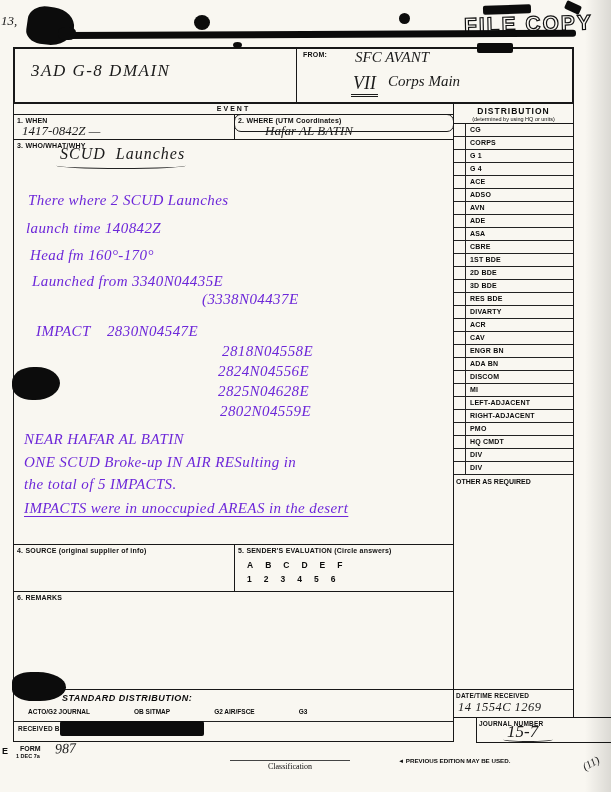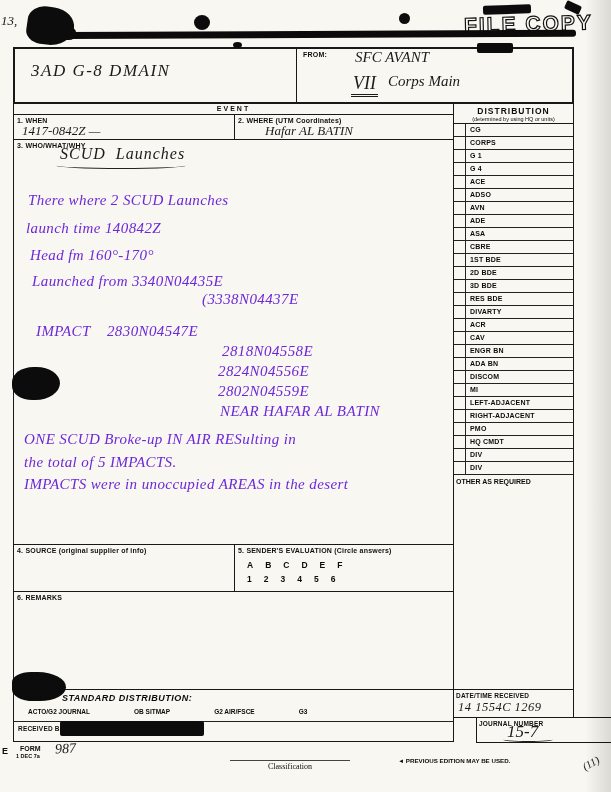--- a/index.html
+++ b/index.html
@@ -67,39 +67,40 @@
   </div>
 
   <div class="box" style="left:13px;top:103px;width:441px;height:12px;text-align:center;font-size:7px;font-weight:bold;letter-spacing:2px;padding-top:1px;">
     <span>EVENT</span>
   </div>
 
   <div class="box" style="left:13px;top:114px;width:222px;height:26px;">
     <span class="lbl" style="left:3px;top:2px;">1. WHEN</span>
     <span class="hw" style="left:8px;top:8px;font-size:13px;">1417-0842Z —</span>
   </div>
-  <div class="box" style="left:234px;top:114px;width:220px;height:26px;">
+  <div class="box" style="left:234px;top:114px;width:220px;height:18px;border-radius:7px;">
     <span class="lbl" style="left:3px;top:2px;">2. WHERE (UTM Coordinates)</span>
     <span class="hw" style="left:30px;top:8px;font-size:13px;">Hafar AL BATIN</span>
   </div>
 
   <div class="box" style="left:13px;top:139px;width:441px;height:406px;">
     <span class="lbl" style="left:3px;top:2px;">3. WHO/WHAT/WHY</span>
     <span class="hw" style="left:46px;top:5px;font-size:16px;letter-spacing:1px;">SCUD  Launches</span>
     <div style="position:absolute;left:42px;top:22px;width:130px;height:7px;border-bottom:1.5px solid #222;border-radius:0 0 70% 70%;"></div>
     <div class="body-lines" style="position:absolute;left:10px;top:32px;width:425px;">
 
     <div class="body-line hw-line">There where 2 SCUD Launches</div>
         <div class="body-line hw-line">launch time 140842Z</div>
         <div class="body-line hw-line">Head fm 160°-170°</div>
         <div class="body-line hw-line">Launched from 3340N04435E</div>
         <div class="body-line hw-line">(3338N04437E</div>
         <div class="body-line hw-line">IMPACT    2830N04547E</div>
         <div class="body-line hw-line">2818N04558E</div>
         <div class="body-line hw-line">2824N04556E</div>
+        <div class="body-line hw-line">2825N04628E</div>
         <div class="body-line hw-line">2802N04559E</div>
         <div class="body-line hw-line">NEAR HAFAR AL BATIN</div>
         <div class="body-line hw-line">ONE SCUD Broke-up IN AIR RESulting in</div>
         <div class="body-line hw-line">the total of 5 IMPACTS.</div>
         <div class="body-line hw-line">IMPACTS were in unoccupied AREAS in the desert</div>
       </div>
   </div>
 
   <div class="box" style="left:13px;top:544px;width:222px;height:48px;">
     <span class="lbl" style="left:3px;top:2px;">4. SOURCE (original supplier of info)</span>

